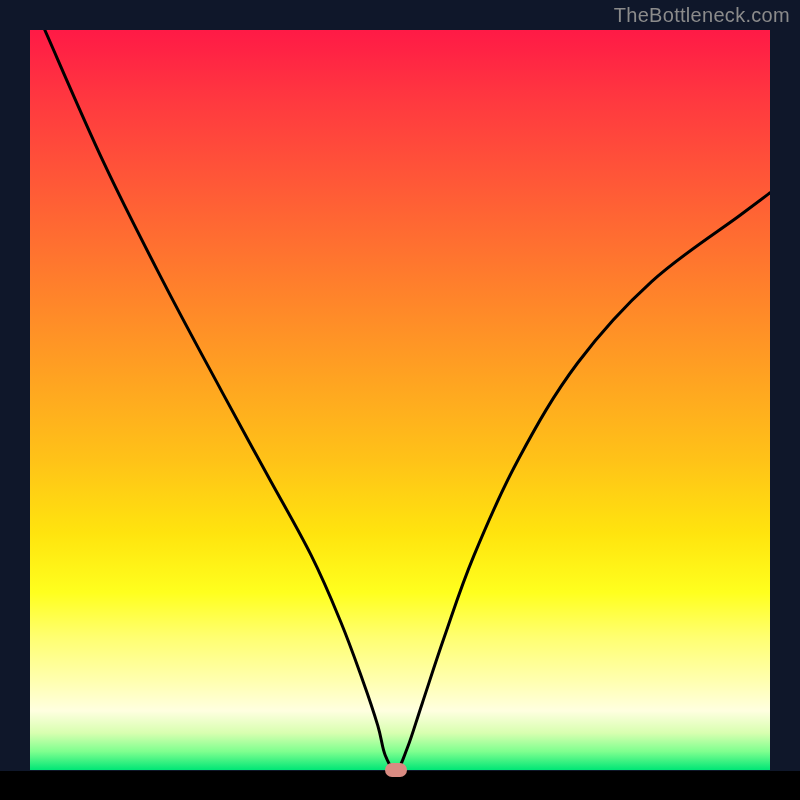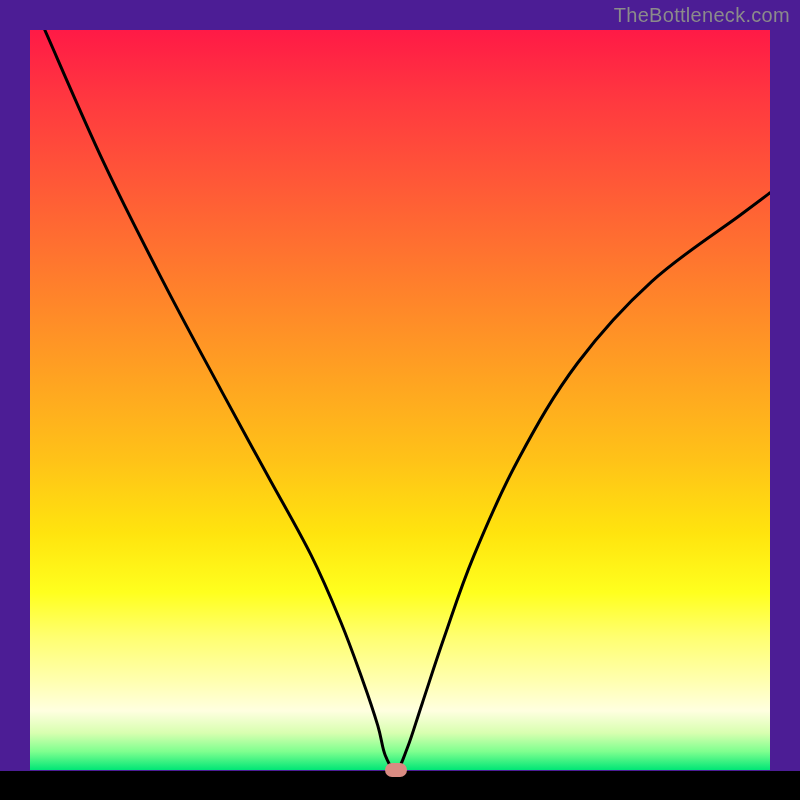--- a/index.html
+++ b/index.html
@@ -9,21 +9,21 @@
     height: 800px;
     background: #000;
     overflow: hidden;
   }
   .frame {
     position: absolute;
     left: 0;
     top: 0;
     width: 800px;
     height: 771px;
-    background: #4c1d95;
+    background: #0f172a;
   }
   .plot {
     position: absolute;
     left: 30px;
     top: 30px;
     width: 740px;
     height: 740px;
     
     background: linear-gradient(
       to bottom,

